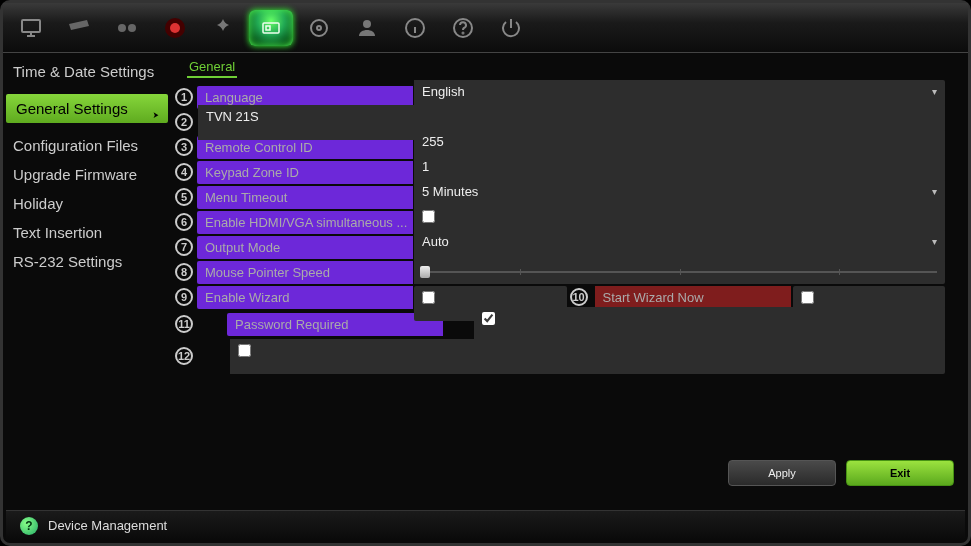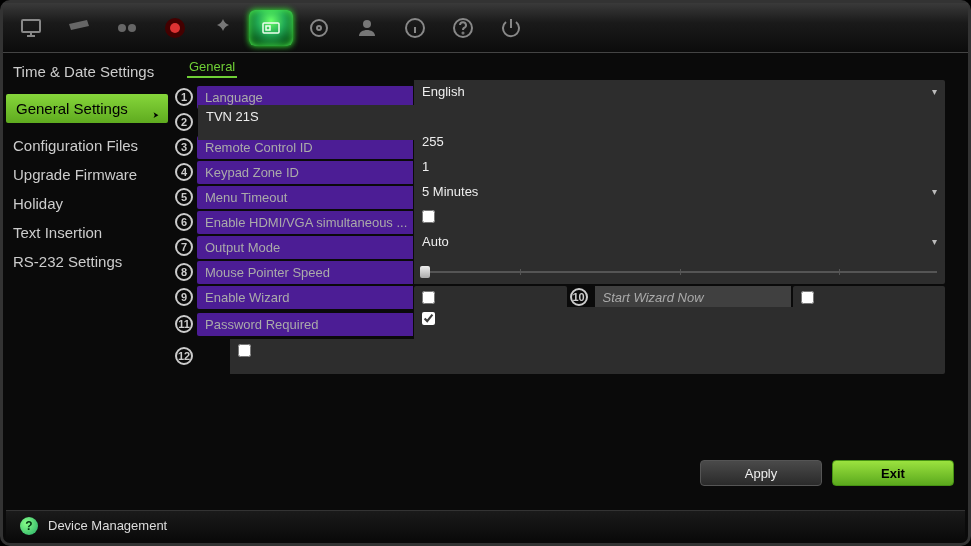--- a/index.html
+++ b/index.html
@@ -20,39 +20,39 @@
 .side-item.active { background:linear-gradient(#86d63b,#5fab1f); color:#000; border-radius:2px; margin:8px 3px; position:relative; }
 .side-item.active::after { content:"➤"; font-size:9px; color:#000; position:absolute; right:8px; top:7px; transform:scaleX(0.8); }
 
 .main { flex:1; padding:4px 23px 0 4px; position:relative; }
 .tab-row { height:26px; padding-left:12px; }
 .tab { display:inline-block; color:#6fcf36; font-size:13px; border-bottom:2px solid #6fcf36; padding:2px 2px; margin-right:18px; }
 
 .rows { margin-top:2px; }
 .row { display:flex; align-items:center; height:24px; margin-bottom:1px; }
 .badge { width:18px; height:18px; border:2px solid #ccc; border-radius:50%; color:#ccc; font-size:11px; line-height:14px; text-align:center; margin:0 4px 0 0; display:inline-block; font-weight:bold; }
-.label-cell { width:216px; height:23px; background:#4c1d95; color:#aaa; font-size:13px; line-height:23px; padding-left:8px; border-radius:2px 0 0 2px; }
+.label-cell { width:216px; height:23px; background:#6d28d9; color:#aaa; font-size:13px; line-height:23px; padding-left:8px; border-radius:2px 0 0 2px; }
 .value-cell { flex:1; height:35px; background:#2d2d2d; color:#eee; font-size:13px; line-height:23px; padding-left:8px; border-radius:0 2px 2px 0; position:relative; margin-left:1px; }
 .value-cell.dropdown::after { content:"▾"; position:absolute; right:8px; top:0; font-size:10px; color:#bbb; }
 .value-cell input[type=checkbox]{ accent-color:#fff; width:13px; height:13px; margin-top:5px; }
 
 
 .dual { display:flex; gap:1px; flex:1; height:23px; }
 .dual .value-cell { flex:1; border-radius:2px; }
 .dual .mid-badge { width:26px; display:flex; align-items:center; justify-content:center; }
-.dual .label2 { width:196px; background:#404040; color:#aaa; font-size:13px; line-height:23px; padding-left:8px;font-style:italic; }
+.dual .label2 { width:196px; background:#7f1d1d; color:#aaa; font-size:13px; line-height:23px; padding-left:8px; }
 
 
 .slider-track { position:relative; height:23px; }
 .slider-track .track { position:absolute; left:8px; right:8px; top:10px; height:2px; background:#555; }
 .slider-track .knob { position:absolute; left:6px; top:5px; width:10px; height:12px; background:linear-gradient(#eee,#aaa); border-radius:2px; }
 .slider-track .tick { position:absolute; width:1px; height:6px; background:#555; top:8px; }
 
 .footer-btns { position:absolute; right:14px; bottom:10px; display:flex; gap:10px; }
-.btn { width:122px; height:26px; border-radius:4px; font-size:13px; display:flex; align-items:center; justify-content:center; cursor:pointer; }
+.btn { width:108px; height:26px; border-radius:4px; font-size:11px; display:flex; align-items:center; justify-content:center; cursor:pointer; }
 .btn.gray { background:linear-gradient(#4a4a4a,#2a2a2a); color:#eee; border:1px solid #555; }
 .btn.green { background:linear-gradient(#9be23f,#5ba91d); color:#000; border:1px solid #479214; font-weight:bold; }
 
 .statusbar { position:absolute; left:3px; right:3px; bottom:3px; height:30px; background:linear-gradient(#1a1a1a,#0a0a0a); border-top:1px solid #333; display:flex; align-items:center; padding-left:14px; gap:10px; }
 .statusbar .qmark { width:18px; height:18px; border-radius:50%; background:radial-gradient(circle at 35% 35%,#8f8,#2a6); color:#031; font-weight:bold; font-size:12px; text-align:center; line-height:18px; }
 .statusbar .txt { font-size:13px; color:#ddd; }
 </style>
 </head>
 <body>
 
@@ -191,21 +191,21 @@
             <div class="label-cell">Enable Wizard</div>
             <div class="dual">
               <div class="value-cell"><input type="checkbox" style=""></div>
               <div class="mid-badge">
                 <span class="badge">10</span>
               </div>
               <div class="label2">Start Wizard Now</div>
               <div class="value-cell"><input type="checkbox" style=""></div>
             </div>
           </div>
-          <div class="row" style="margin-top: 3px;">
+          <div class="row" style="margin-top: 3px; gap: 30px;">
             <span class="badge">11</span>
             <div class="label-cell">Password Required</div>
             <div class="value-cell"><input type="checkbox" checked="" style=""></div>
           </div>
           <div style="height: 4px;"></div>
           <div class="row" style="margin-top: 3px; gap: 32px;">
             <span class="badge">12</span>
             <div class="value-cell"><input type="checkbox" style=""></div>
           </div>
         </div>

